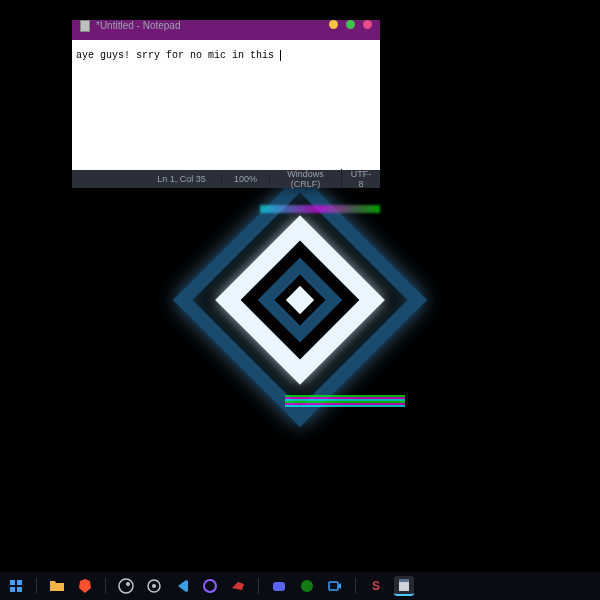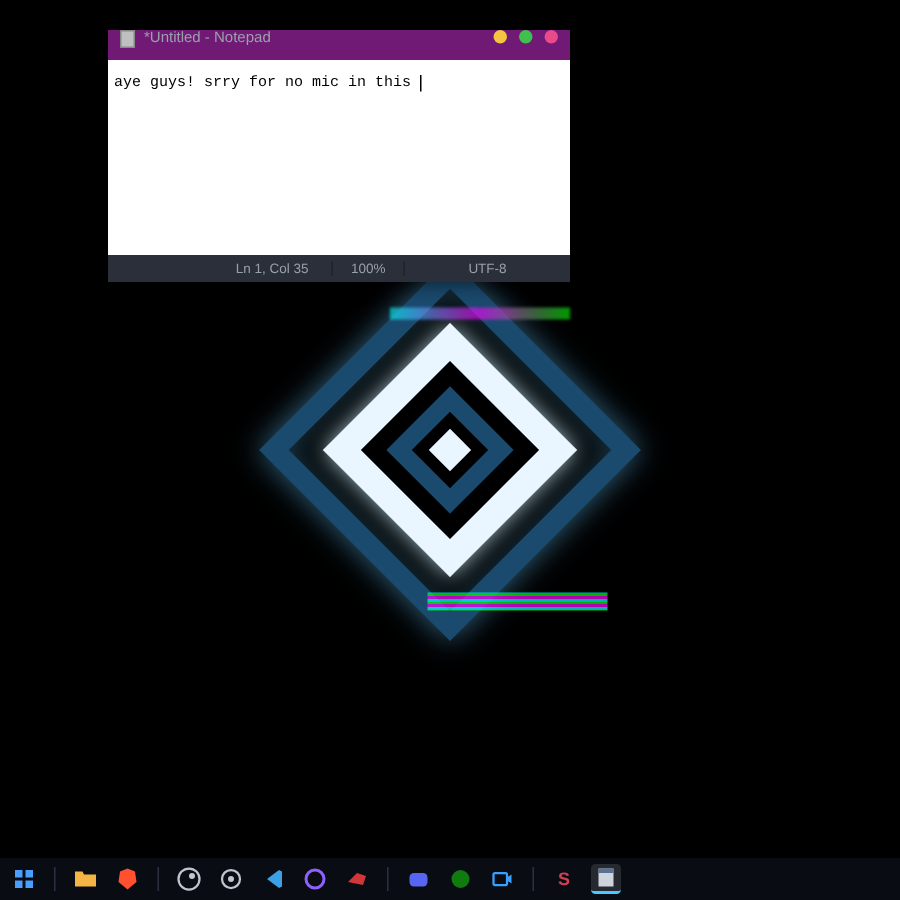--- a/index.html
+++ b/index.html
@@ -200,20 +200,21 @@
         <div class="wc wc-min"></div>
         <div class="wc wc-max"></div>
         <div class="wc wc-close"></div>
       </div>
     </div>
     <div class="text-area"><span>aye guys! srry for no mic in this </span><span class="cursor"></span></div>
     <div class="statusbar">
       <div class="sb-spacer"></div>
       <div class="sb-pos">Ln 1, Col 35</div>
       <div class="sb-zoom">100%</div>
+      <div class="sb-enc">Windows (CRLF)</div>
       <div class="sb-utf">UTF-8</div>
     </div>
   </div>
 
   <div class="taskbar">
     <div class="tb-icon">
       <svg viewBox="0 0 16 16">
           <rect x="2" y="2" width="5" height="5" fill="#4a9eff"></rect>
           <rect x="9" y="2" width="5" height="5" fill="#4a9eff"></rect>
           <rect x="2" y="9" width="5" height="5" fill="#4a9eff"></rect>

